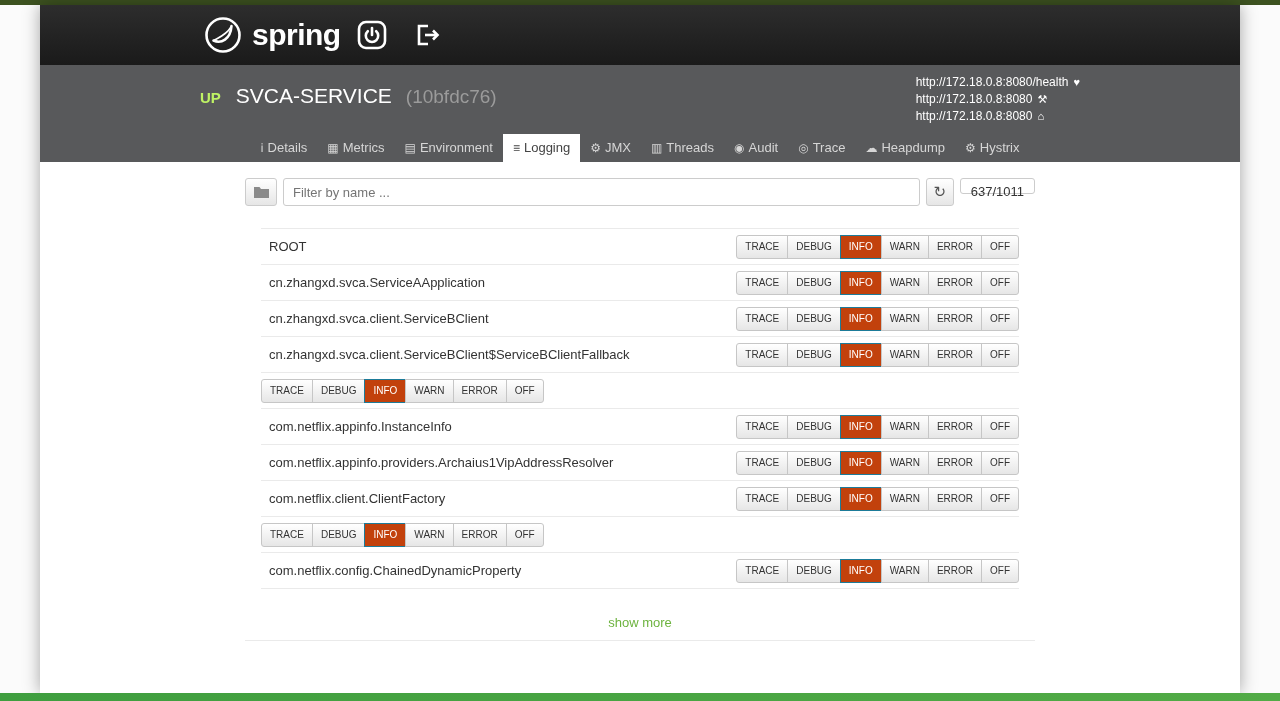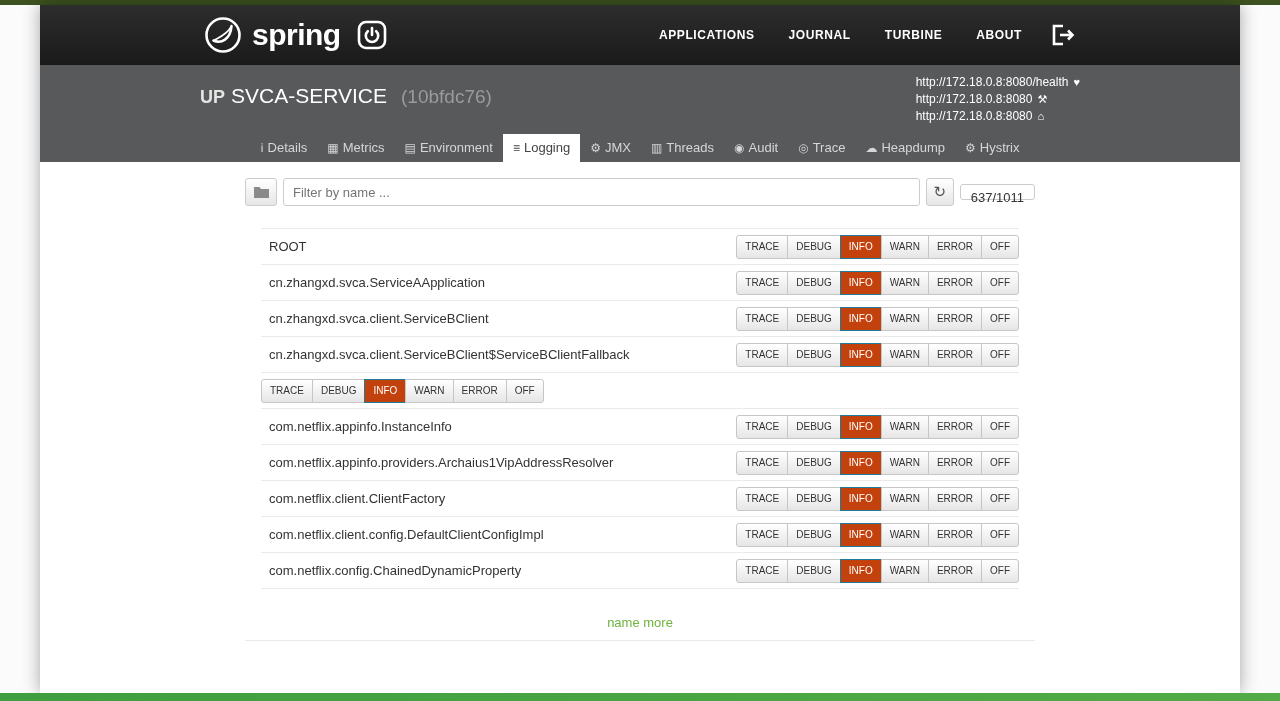--- a/index.html
+++ b/index.html
@@ -18,38 +18,38 @@
   .brand-text { color:#fff; font-size:30px; font-weight:bold; margin-left:10px; letter-spacing:-.5px; }
   .power-badge { margin-left:16px; display:flex; align-items:center; }
   .nav-links { margin-left:auto; display:flex; align-items:center; gap:34px; }
   .nav-item { color:#fff; font-size:12px; font-weight:bold; letter-spacing:.6px; cursor:pointer; }
   .logout { margin-left:28px; cursor:pointer; display:flex; align-items:center; }
 
   
   .header { background:#58595b; color:#fff; flex:0 0 auto; padding-top:6px; }
   .header-inner { width:880px; margin:0 auto; display:flex; justify-content:space-between; }
   .title { font-size:21px; margin-top:13px; white-space:nowrap; }
-  .status-up { color:#e5e5e5; font-weight:bold; font-size:18px; margin-right:6px; }
+  .status-up { color:#bef264; font-weight:bold; font-size:15px; margin-right:15px; }
   .service-name { color:#fff; }
   .instance-id { color:#9b9b9b; margin-left:14px; font-size:19px; }
   .header-links { text-align:left; font-size:12px; line-height:17px; padding-top:3px; }
   .header-link { color:#fff; text-decoration:none; display:block; cursor:pointer; }
   .link-icon { margin-left:5px; font-size:11px; }
 
   .tabs { display:flex; justify-content:center; margin-top:9px; }
   .tab { padding:6px 10px 7px; font-size:13px; color:#d6d6d6; cursor:pointer;
          display:flex; align-items:center; gap:4px; white-space:nowrap; }
   .tab.active { background:#fff; color:#444; }
   .tab-icon { font-size:12px; line-height:1; }
 
   
   .content { flex:1; background:#fff; }
   .panel { width:790px; margin:16px auto 0; }
 
-  .toolbar { display:flex; align-items:center; margin-bottom:22px; }
+  .toolbar { display:flex; margin-bottom:22px; }
   .tool-btn { border:1px solid #ccc; background:linear-gradient(#fff,#e6e6e6); border-radius:3px;
               height:28px; display:flex; align-items:center; justify-content:center; cursor:pointer; color:#555; }
   .folder-btn { width:32px; margin-right:6px; }
   .refresh-btn { width:28px; margin-left:6px; font-size:15px; }
   .filter-input { flex:1; height:28px; border:1px solid #ccc; border-radius:3px; padding:0 9px;
                   font-size:13px; color:#555; font-family:inherit; outline:none; }
   .counter { margin-left:6px; border:1px solid #ccc; border-radius:3px; height:16px; line-height:26px;
              padding:0 10px; font-size:13px; color:#333; background:#fff; white-space:nowrap; }
 
   .logger-list { list-style:none; margin:16px; padding:0; border-top:1px solid #eaeaea; }
@@ -87,26 +87,20 @@
         </span>
         <span class="brand-text">spring</span>
         <span class="power-badge">
           <svg width="30" height="30" viewBox="0 0 30 30">
             <rect x="2" y="2" width="26" height="26" rx="7" fill="none" stroke="#fff" stroke-width="2.6"></rect>
             <path d="M15 8v7" stroke="#fff" stroke-width="2.6" stroke-linecap="round"></path>
             <path d="M10.8 11.2a6.2 6.2 0 1 0 8.4 0" fill="none" stroke="#fff" stroke-width="2.6" stroke-linecap="round"></path>
           </svg>
         </span>
       </div>
-      <div class="nav-links" id="nav-items">
-          <div class="nav-item">APPLICATIONS</div>
-          <div class="nav-item">JOURNAL</div>
-          <div class="nav-item">TURBINE</div>
-          <div class="nav-item">ABOUT</div>
-        </div>
       <div class="logout">
         <span style="display:flex;">
           <svg width="26" height="24" viewBox="0 0 26 24">
             <path d="M13 3H4v18h9" fill="none" stroke="#fff" stroke-width="2.6"></path>
             <path d="M10 12h12" stroke="#fff" stroke-width="2.6"></path>
             <path d="M18 7.5 22.5 12 18 16.5" fill="none" stroke="#fff" stroke-width="2.6"></path>
           </svg>
         </span>
       </div>
     </div>
@@ -266,21 +260,20 @@
             <div class="btn-group">
               <button class="lvl-btn">TRACE</button>
               <button class="lvl-btn">DEBUG</button>
               <button class="lvl-btn active">INFO</button>
               <button class="lvl-btn">WARN</button>
               <button class="lvl-btn">ERROR</button>
               <button class="lvl-btn">OFF</button>
             </div>
           </li>
           <li class="logger-row">
-            <span class="logger-name">com.netflix.client.config.DefaultClientConfigImpl</span>
             <div class="btn-group">
               <button class="lvl-btn">TRACE</button>
               <button class="lvl-btn">DEBUG</button>
               <button class="lvl-btn active">INFO</button>
               <button class="lvl-btn">WARN</button>
               <button class="lvl-btn">ERROR</button>
               <button class="lvl-btn">OFF</button>
             </div>
           </li>
           <li class="logger-row">
@@ -290,20 +283,20 @@
               <button class="lvl-btn">DEBUG</button>
               <button class="lvl-btn active">INFO</button>
               <button class="lvl-btn">WARN</button>
               <button class="lvl-btn">ERROR</button>
               <button class="lvl-btn">OFF</button>
             </div>
           </li>
         </ul>
 
       <div class="show-row bordered">
-        <a class="green-link">name more</a>
+        <a class="green-link">show more</a>
       </div>
     </div>
   </div>
 
 </div>
 
 <div class="bottom-strip"></div>
 
 </body></html>

